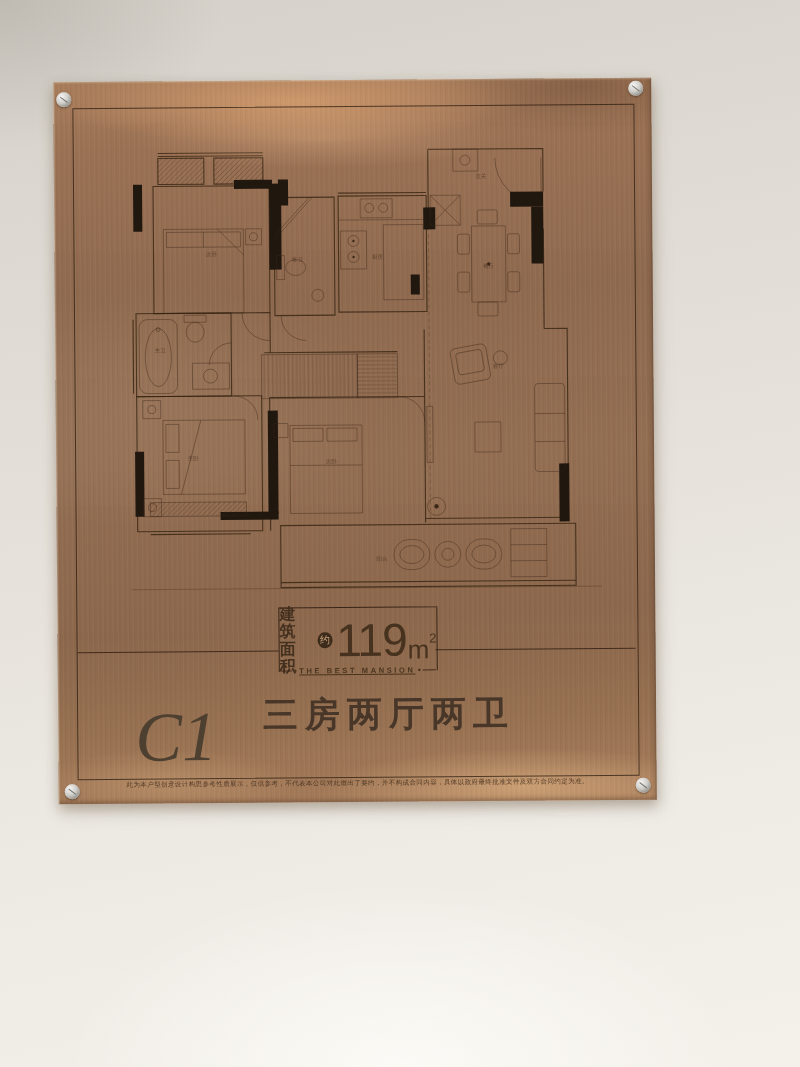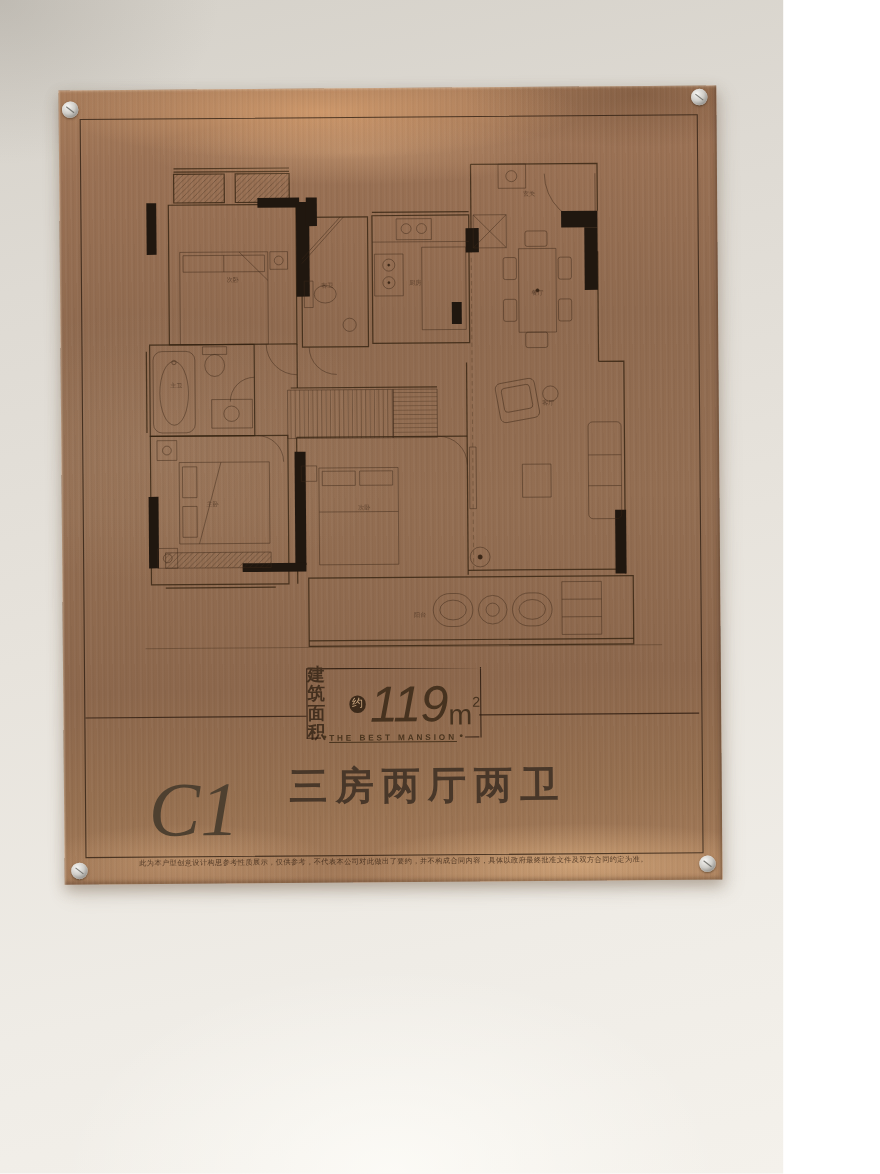--- a/index.html
+++ b/index.html
@@ -1,17 +1,17 @@
 <!DOCTYPE html>
 <html><head>
 <meta charset="utf-8">
 <style>
   html,body{margin:0;padding:0;}
   .scene{
-    position:relative;width:712px;height:1067px;overflow:hidden;
+    position:relative;width:800px;height:1067px;overflow:hidden;
     background:
       radial-gradient(ellipse 60% 25% at 50% 100%, rgba(255,254,250,0.75), rgba(255,254,250,0) 70%),
       radial-gradient(ellipse 40% 20% at 0% 0%, rgba(150,145,137,0.35), rgba(150,145,137,0) 70%),
       linear-gradient(168deg,#d5d1c9 0%,#dedad3 22%,#e7e3dc 50%,#efece6 78%,#f4f1eb 100%);
     font-family:"Liberation Sans",sans-serif;
   }
   
   .plaque{
     position:absolute;left:56px;top:80px;width:598px;height:722px;
     transform:rotate(-0.45deg);
@@ -38,21 +38,21 @@
   .ext-line.right{left:378px;width:200px;}
   .area-box{position:absolute;left:221px;top:527px;width:157px;height:63px;
     border:1.6px solid rgba(42,26,14,0.85);border-bottom:none;
     display:flex;align-items:center;justify-content:center;gap:4px;}
   .area-label{display:flex;flex-direction:column;line-height:1.08;
     font-family:"Liberation Serif",serif;font-weight:700;font-size:16px;
     letter-spacing:3px;color:#44301f;}
   .badge{width:16px;height:16px;border-radius:50%;background:#3c2a1a;color:#c9a57e;
     font-size:10px;line-height:16px;text-align:center;font-family:"Liberation Serif",serif;}
   .area-value{color:#46321f;display:flex;align-items:flex-end;line-height:1;}
-  .area-value .num{font-size:46px;letter-spacing:-1px;font-family:"Liberation Sans",sans-serif;font-style:italic;}
+  .area-value .num{font-size:46px;letter-spacing:-1px;font-family:"Liberation Sans",sans-serif;}
   .area-value .unit{font-size:26px;margin-left:1px;}
   .area-value sup{font-size:13px;line-height:1;transform:translateY(-18px);}
   .tagline{position:absolute;left:221px;top:584px;width:157px;height:12px;
     display:flex;align-items:center;color:#4a351f;}
   .tl-line{flex:1;border-top:1.5px solid rgba(45,28,16,0.8);height:0;}
   .tl-dot{font-size:6px;margin:0 2px;line-height:1;}
   .tl-text{font-size:7.5px;letter-spacing:2.6px;white-space:nowrap;color:#4a351f;font-weight:bold;text-decoration:underline;}
   
   .unit-row{position:absolute;left:19px;top:596px;right:19px;height:76px;
     display:flex;align-items:center;}

